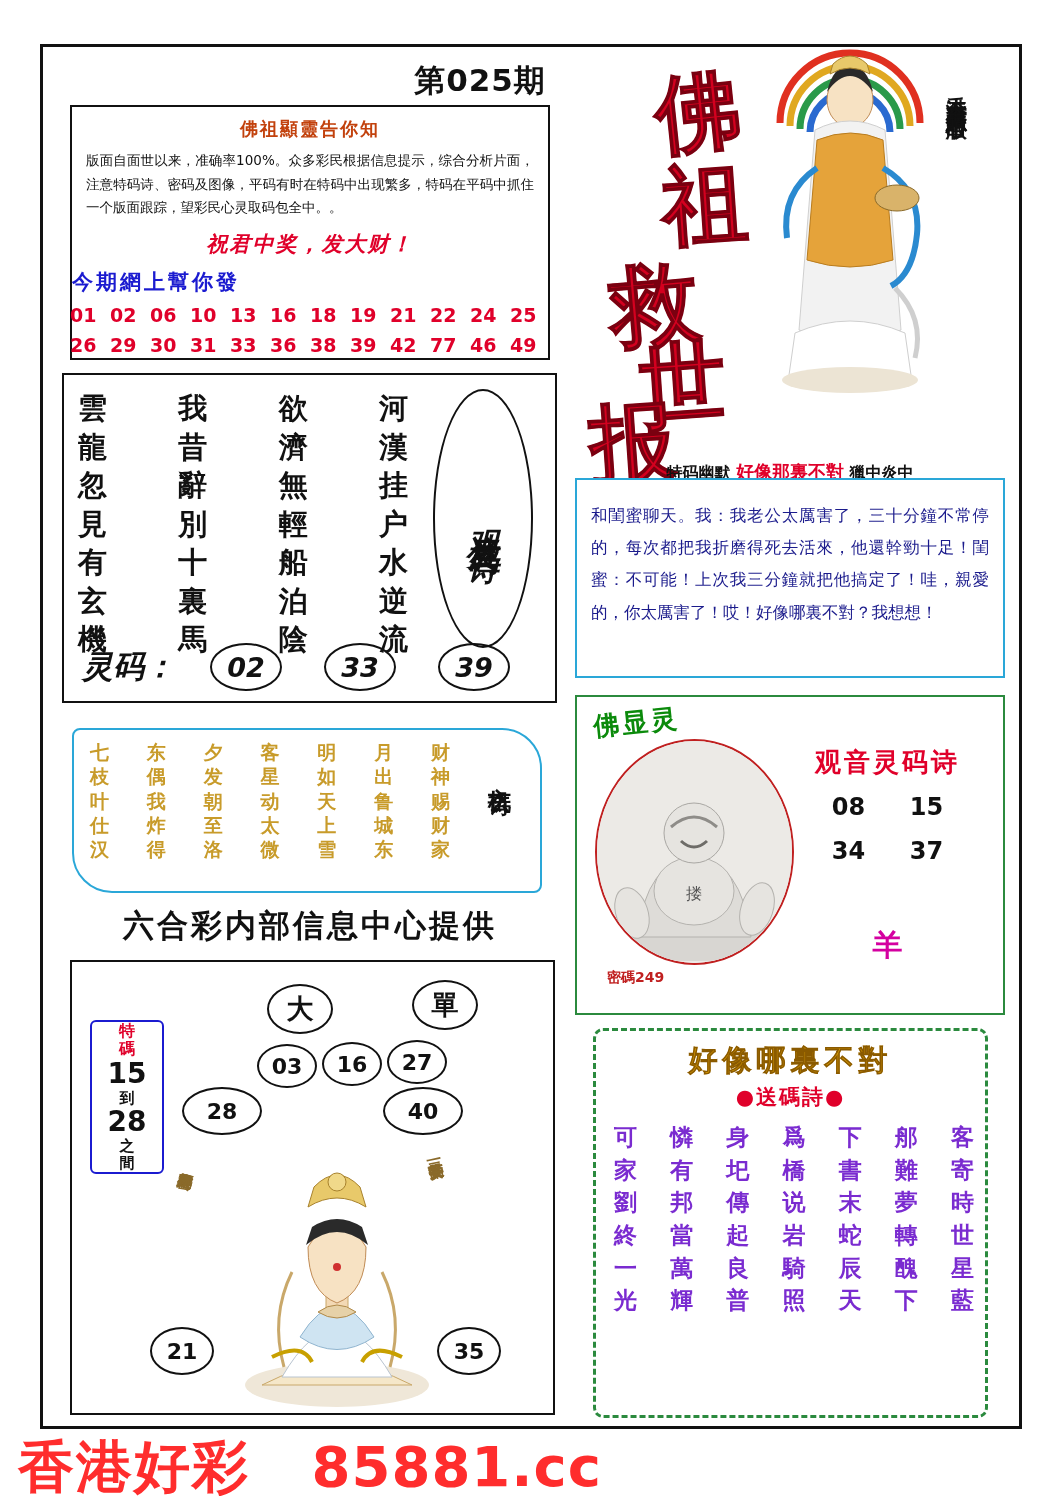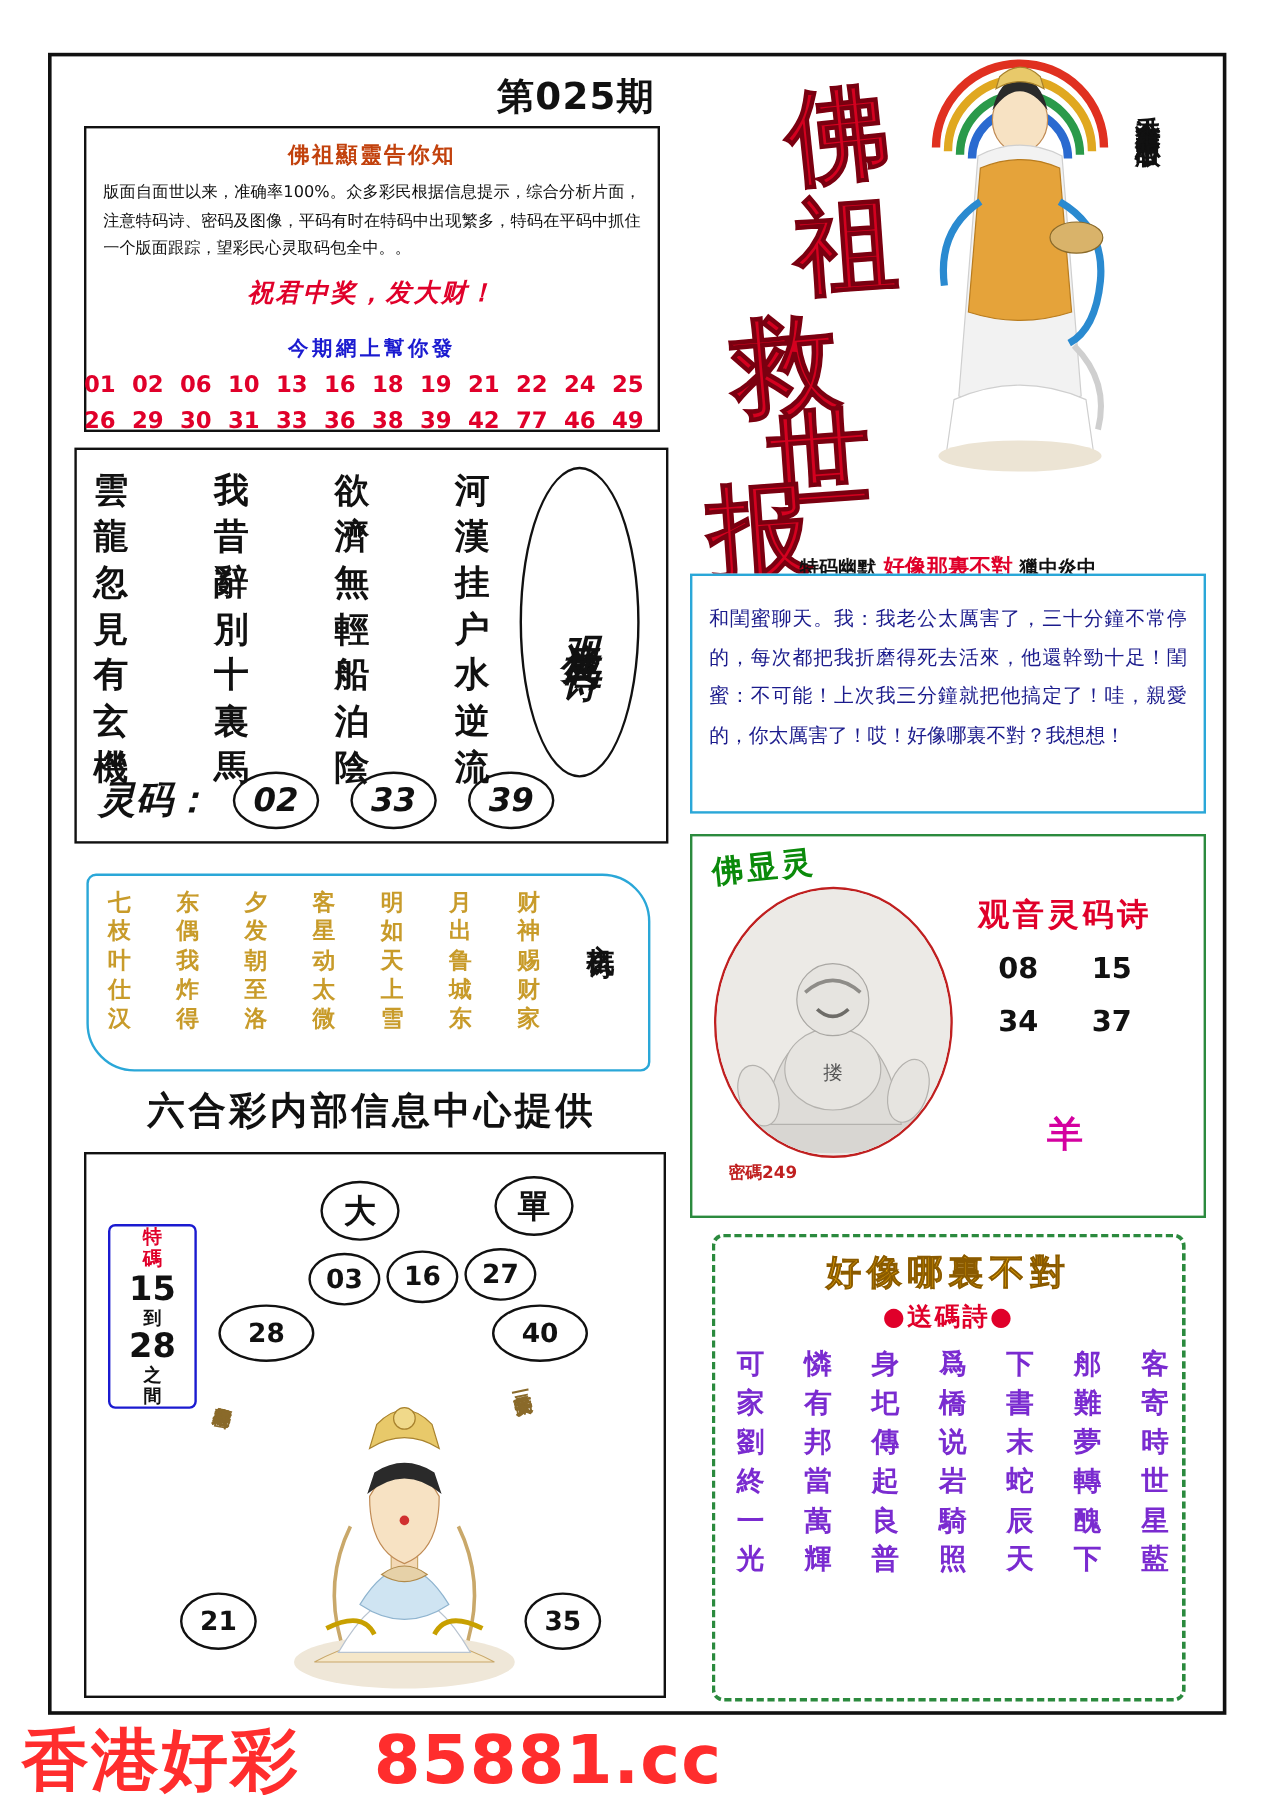--- a/index.html
+++ b/index.html
@@ -8,34 +8,34 @@
   .frame{position:absolute;left:40px;top:44px;width:982px;height:1385px;border:3px solid #111;box-sizing:border-box;}
 
   
   .issue{position:absolute;left:330px;top:60px;width:300px;text-align:center;font-size:31px;font-weight:bold;color:#111;letter-spacing:1px;font-family:"DejaVu Sans",sans-serif;}
 
   
   .notice{position:absolute;left:70px;top:105px;width:480px;height:255px;border:2px solid #111;box-sizing:border-box;background:#fff;}
   .notice h2{margin:0;padding-top:10px;text-align:center;font-size:18px;font-weight:bold;color:#c2410c;letter-spacing:2px;}
   .notice p{margin:8px 14px 0 14px;font-size:13.5px;line-height:1.75;color:#111;text-align:justify;}
   .notice .wish{margin-top:10px;text-align:center;font-size:21px;font-weight:bold;color:#e0002a;letter-spacing:2px;font-style:italic;}
-  .notice .wish2{margin-top:21px;text-align:center;font-size:17px;font-weight:bold;color:#1b1bd0;letter-spacing:3px;}
+  .notice .wish2{margin-top:10px;text-align:left;font-size:21px;font-weight:bold;color:#1b1bd0;letter-spacing:3px;}
   .numrow{display:flex;justify-content:center;margin-top:8px;}
   .numrow .grp{display:flex;}
   .numrow span{display:inline-block;width:40px;text-align:left;font-size:19px;font-weight:bold;color:#e0002a;font-family:"DejaVu Sans",sans-serif;}
   .numrow .gap{width:18px;}
 
   
   .poem{position:absolute;left:62px;top:373px;width:495px;height:330px;border:2px solid #111;box-sizing:border-box;background:#fff;}
   .poem-cols{position:absolute;left:14px;top:14px;width:330px;display:flex;flex-direction:row-reverse;justify-content:space-between;}
   .pcol{display:flex;flex-direction:column;align-items:center;}
   .pcol span{font-size:29px;font-weight:bold;line-height:1.33;color:#111;font-family:"DejaVu Serif","Liberation Serif",serif;}
   .oval-title{position:absolute;right:22px;top:14px;width:96px;height:255px;border:2px solid #111;border-radius:50%;display:flex;align-items:center;justify-content:center;}
   .oval-title span{writing-mode:vertical-rl;font-size:31px;font-weight:bold;letter-spacing:6px;color:#111;font-style:italic;font-family:"DejaVu Serif",serif;}
-  .lingma{position:absolute;left:18px;bottom:10px;display:flex;align-items:center;}
+  .lingma{position:absolute;left:18px;bottom:10px;display:flex;align-items:center;gap:16px;}
   .lingma .lbl{font-size:31px;font-weight:bold;font-style:italic;color:#111;margin-right:6px;}
   .lingma .ball{width:68px;height:44px;border:2px solid #111;border-radius:50%;display:flex;align-items:center;justify-content:center;font-size:27px;font-weight:bold;font-style:italic;margin:0 13px;color:#111;}
 
   
   .xuanji{position:absolute;left:72px;top:728px;width:470px;height:165px;border:2px solid #2aa7d8;border-radius:8px 40px 8px 40px;box-sizing:border-box;background:#fff;}
   .xj-cols{position:absolute;left:16px;top:10px;width:360px;display:flex;flex-direction:row-reverse;justify-content:space-between;}
   .xjcol{display:flex;flex-direction:column;align-items:center;}
   .xjcol span{font-size:19px;font-weight:bold;line-height:1.28;color:#c89b2a;font-family:"DejaVu Serif",serif;}
   .xj-title{position:absolute;right:24px;top:38px;writing-mode:vertical-rl;font-size:23px;font-weight:bold;color:#111;letter-spacing:3px;}
 
@@ -274,21 +274,21 @@
       <path d="M50 230 q30 -15 40 5" stroke="#c8a000" fill="none" stroke-width="4"></path>
       <path d="M180 230 q-30 -15 -40 5" stroke="#c8a000" fill="none" stroke-width="4"></path>
     </svg>
 
     <div class="ellipse bigchar" style="left:195px;top:22px;width:62px;height:46px;">大</div>
     <div class="ellipse bigchar" style="left:340px;top:18px;width:62px;height:46px;">單</div>
     <div class="ellipse numsm" style="left:185px;top:82px;width:56px;height:40px;">03</div>
     <div class="ellipse numsm" style="left:250px;top:80px;width:56px;height:40px;">16</div>
     <div class="ellipse numsm" style="left:315px;top:78px;width:56px;height:40px;">27</div>
     <div class="ellipse numsm" style="left:110px;top:125px;width:76px;height:44px;">28</div>
-    <div class="ellipse numsm" style="left:338px;top:125px;width:76px;height:44px;">40</div>
+    <div class="ellipse numsm" style="left:311px;top:125px;width:76px;height:44px;">40</div>
     <div class="ellipse numsm" style="left:78px;top:365px;width:60px;height:44px;">21</div>
     <div class="ellipse numsm" style="left:365px;top:365px;width:60px;height:44px;">35</div>
 
     <div style="position:absolute;left:108px;top:200px;writing-mode:vertical-rl;font-size:15px;font-weight:bold;color:#8a6a2a;transform:rotate(14deg);">好碼與君來密邊</div>
     <div style="position:absolute;left:350px;top:190px;writing-mode:vertical-rl;font-size:15px;font-weight:bold;color:#8a6a2a;transform:rotate(-12deg);">長篓妥蒿荣二一</div>
   </div>
 
   <div class="masthead">
     <span class="mast-char" style="left:55px;top:0px;font-size:86px;transform:rotate(-6deg);">佛</span>
     <span class="mast-char" style="left:62px;top:92px;font-size:86px;transform:rotate(-4deg);">祖</span>

